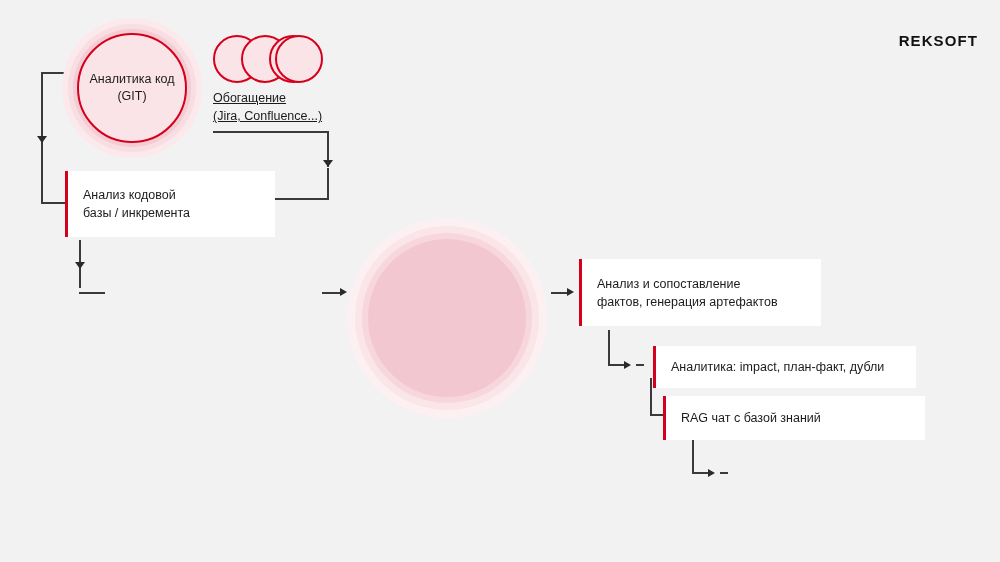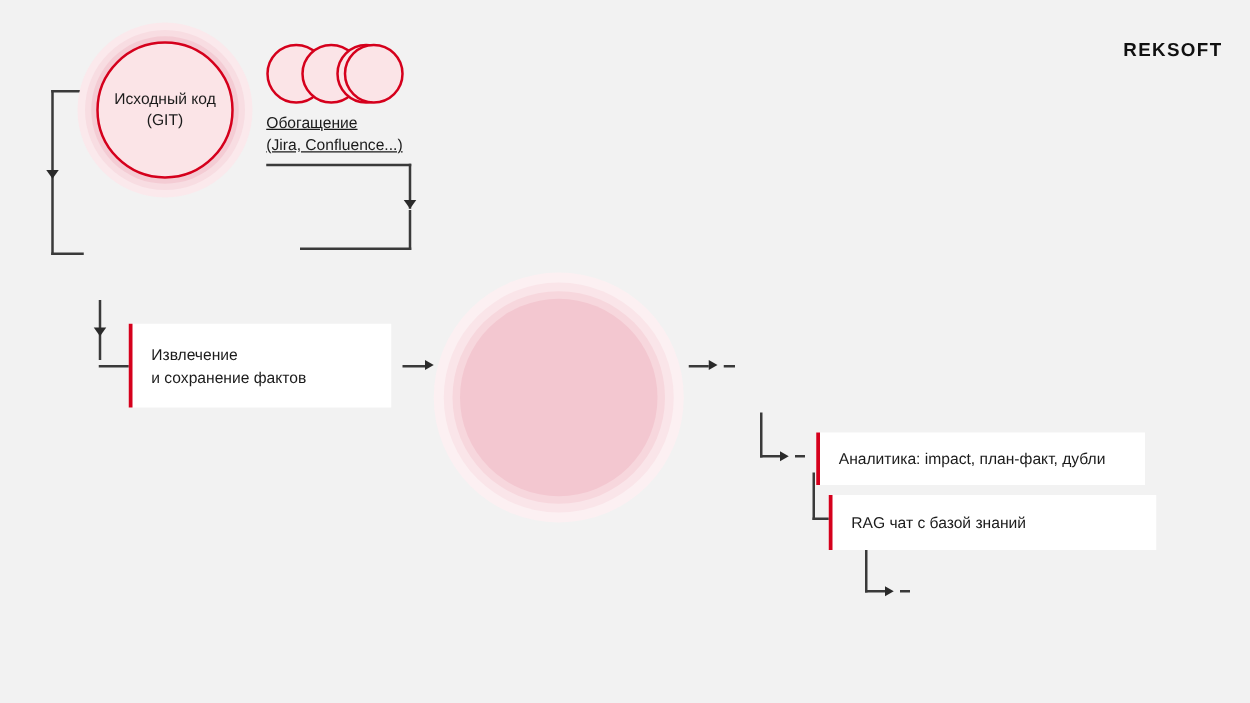--- a/index.html
+++ b/index.html
@@ -182,48 +182,53 @@
   <div class="vline" style="left:692px; top:438px; height:36px;"></div>
   <div class="hline" style="left:692px; top:472px; width:16px;"></div>
   <div class="arrow-right" style="left:708px; top:469px;"></div>
   <div class="dash" style="left:720px; top:472px; width:8px;"></div>
 
   <div class="halo-wrap" style="left:62px; top:18px; width:140px; height:140px;">
     <div class="halo" style="width:140px; height:140px; background:#fbe9ec;"></div>
     <div class="halo" style="width:128px; height:128px; background:#f8dde2;"></div>
     <div class="halo" style="width:118px; height:118px; background:#f4ccd4;"></div>
     <div class="core-circle" style="width:110px; height:110px;">
-      <div class="ctext">Исходный код
+      <div class="ctext">Аналитика код
 (GIT)</div>
     </div>
   </div>
 
   <div>
     <div class="mini-circle" style="left:213px; top:35px;"></div>
     <div class="mini-circle" style="left:241px; top:35px;"></div>
     <div class="mini-circle" style="left:269px; top:35px;"></div>
     <div class="mini-circle" style="left:275px; top:35px;"></div>
     <div class="plain-label" style="left:213px; top:89px;text-decoration:underline;">Обогащение
 (Jira, Confluence...)</div>
   </div>
 
-
-  <div class="box" style="left:103px; top:259px; width:210px; height:67px;">
-    <div class="bar"></div>
-    <div class="btext">Извлечение
-и сохранение фактов</div>
-  </div>
+  <div class="box" style="left:65px; top:171px; width:210px; height:66px;">
+    <div class="bar"></div>
+    <div class="btext">Анализ кодовой
+базы / инкремента</div>
+  </div>
+
 
   <div class="halo-wrap" style="left:347px; top:218px; width:200px; height:200px;">
     <div class="halo" style="width:200px; height:200px; background:#fcf0f2;"></div>
     <div class="halo" style="width:184px; height:184px; background:#fae5e9;"></div>
     <div class="halo" style="width:170px; height:170px; background:#f7d7dd;"></div>
     <div class="halo" style="width:158px; height:158px; background:#f3c7d0;"></div>
   </div>
 
+  <div class="box" style="left:579px; top:259px; width:242px; height:67px;">
+    <div class="bar"></div>
+    <div class="btext">Анализ и сопоставление
+фактов, генерация артефактов</div>
+  </div>
 
   <div class="box" style="left:621px; top:346px; width:263px; height:42px;margin-left:32px;">
     <div class="bar"></div>
     <div class="btext">Аналитика: impact, план-факт, дубли</div>
   </div>
 
   <div class="box" style="left:663px; top:396px; width:262px; height:44px;">
     <div class="bar"></div>
     <div class="btext">RAG чат с базой знаний</div>
   </div>

